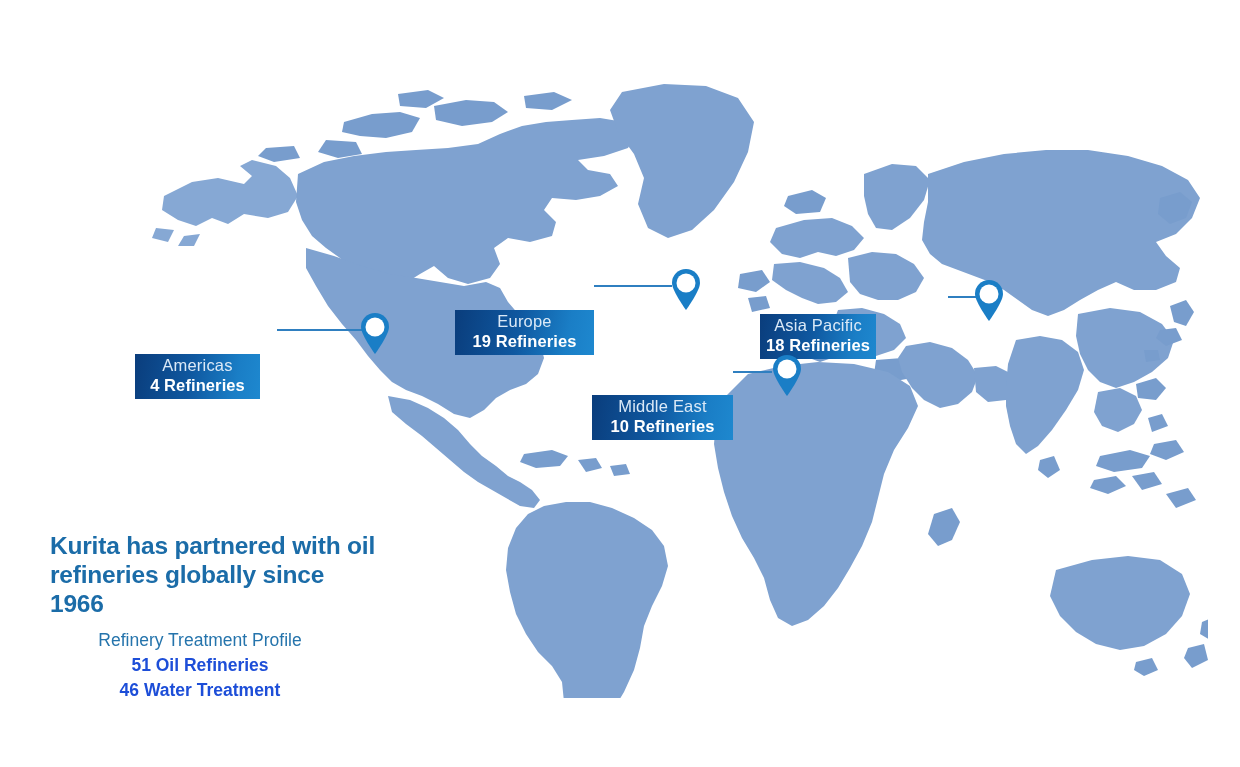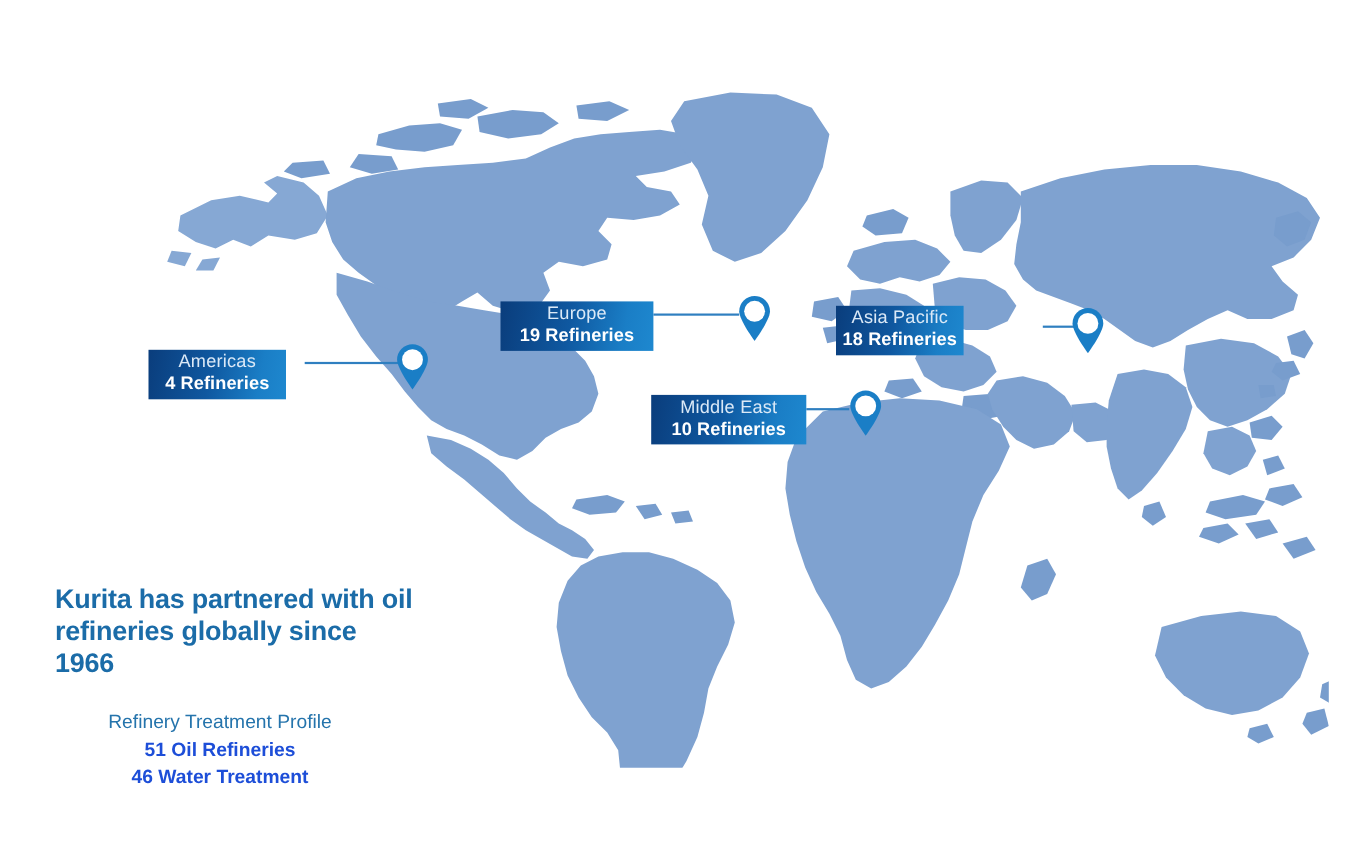--- a/index.html
+++ b/index.html
@@ -44,20 +44,21 @@
     display: flex;
     flex-direction: column;
     align-items: center;
     justify-content: center;
     box-sizing: border-box;
     padding: 4px 14px 6px 14px;
     background: linear-gradient(100deg, #0a3d7c 0%, #0f58a0 45%, #1a7ec6 80%, #1e88cf 100%);
     color: #ffffff;
     line-height: 1.18;
     z-index: 4;
+    margin-top: 36px;
   }
   .callout-region {
     font-size: 16.5px;
     font-weight: 400;
     color: #dbe9f7;
     letter-spacing: 0.2px;
     white-space: nowrap;
   }
   .callout-count {
     font-size: 16.5px;
@@ -92,21 +93,21 @@
   }
   .headline {
     font-size: 24.5px;
     font-weight: 700;
     color: #1b6ca8;
     line-height: 1.18;
     letter-spacing: -0.2px;
     margin: 4px;
   }
   .profile-wrap {
-    margin-top: 24px;
+    margin-top: 8px;
     text-align: center;
     width: 300px;
     margin-left: 4px;
   }
   .profile-title {
     font-size: 17.5px;
     font-weight: 400;
     color: #2574ac;
     line-height: 1.5;
   }

